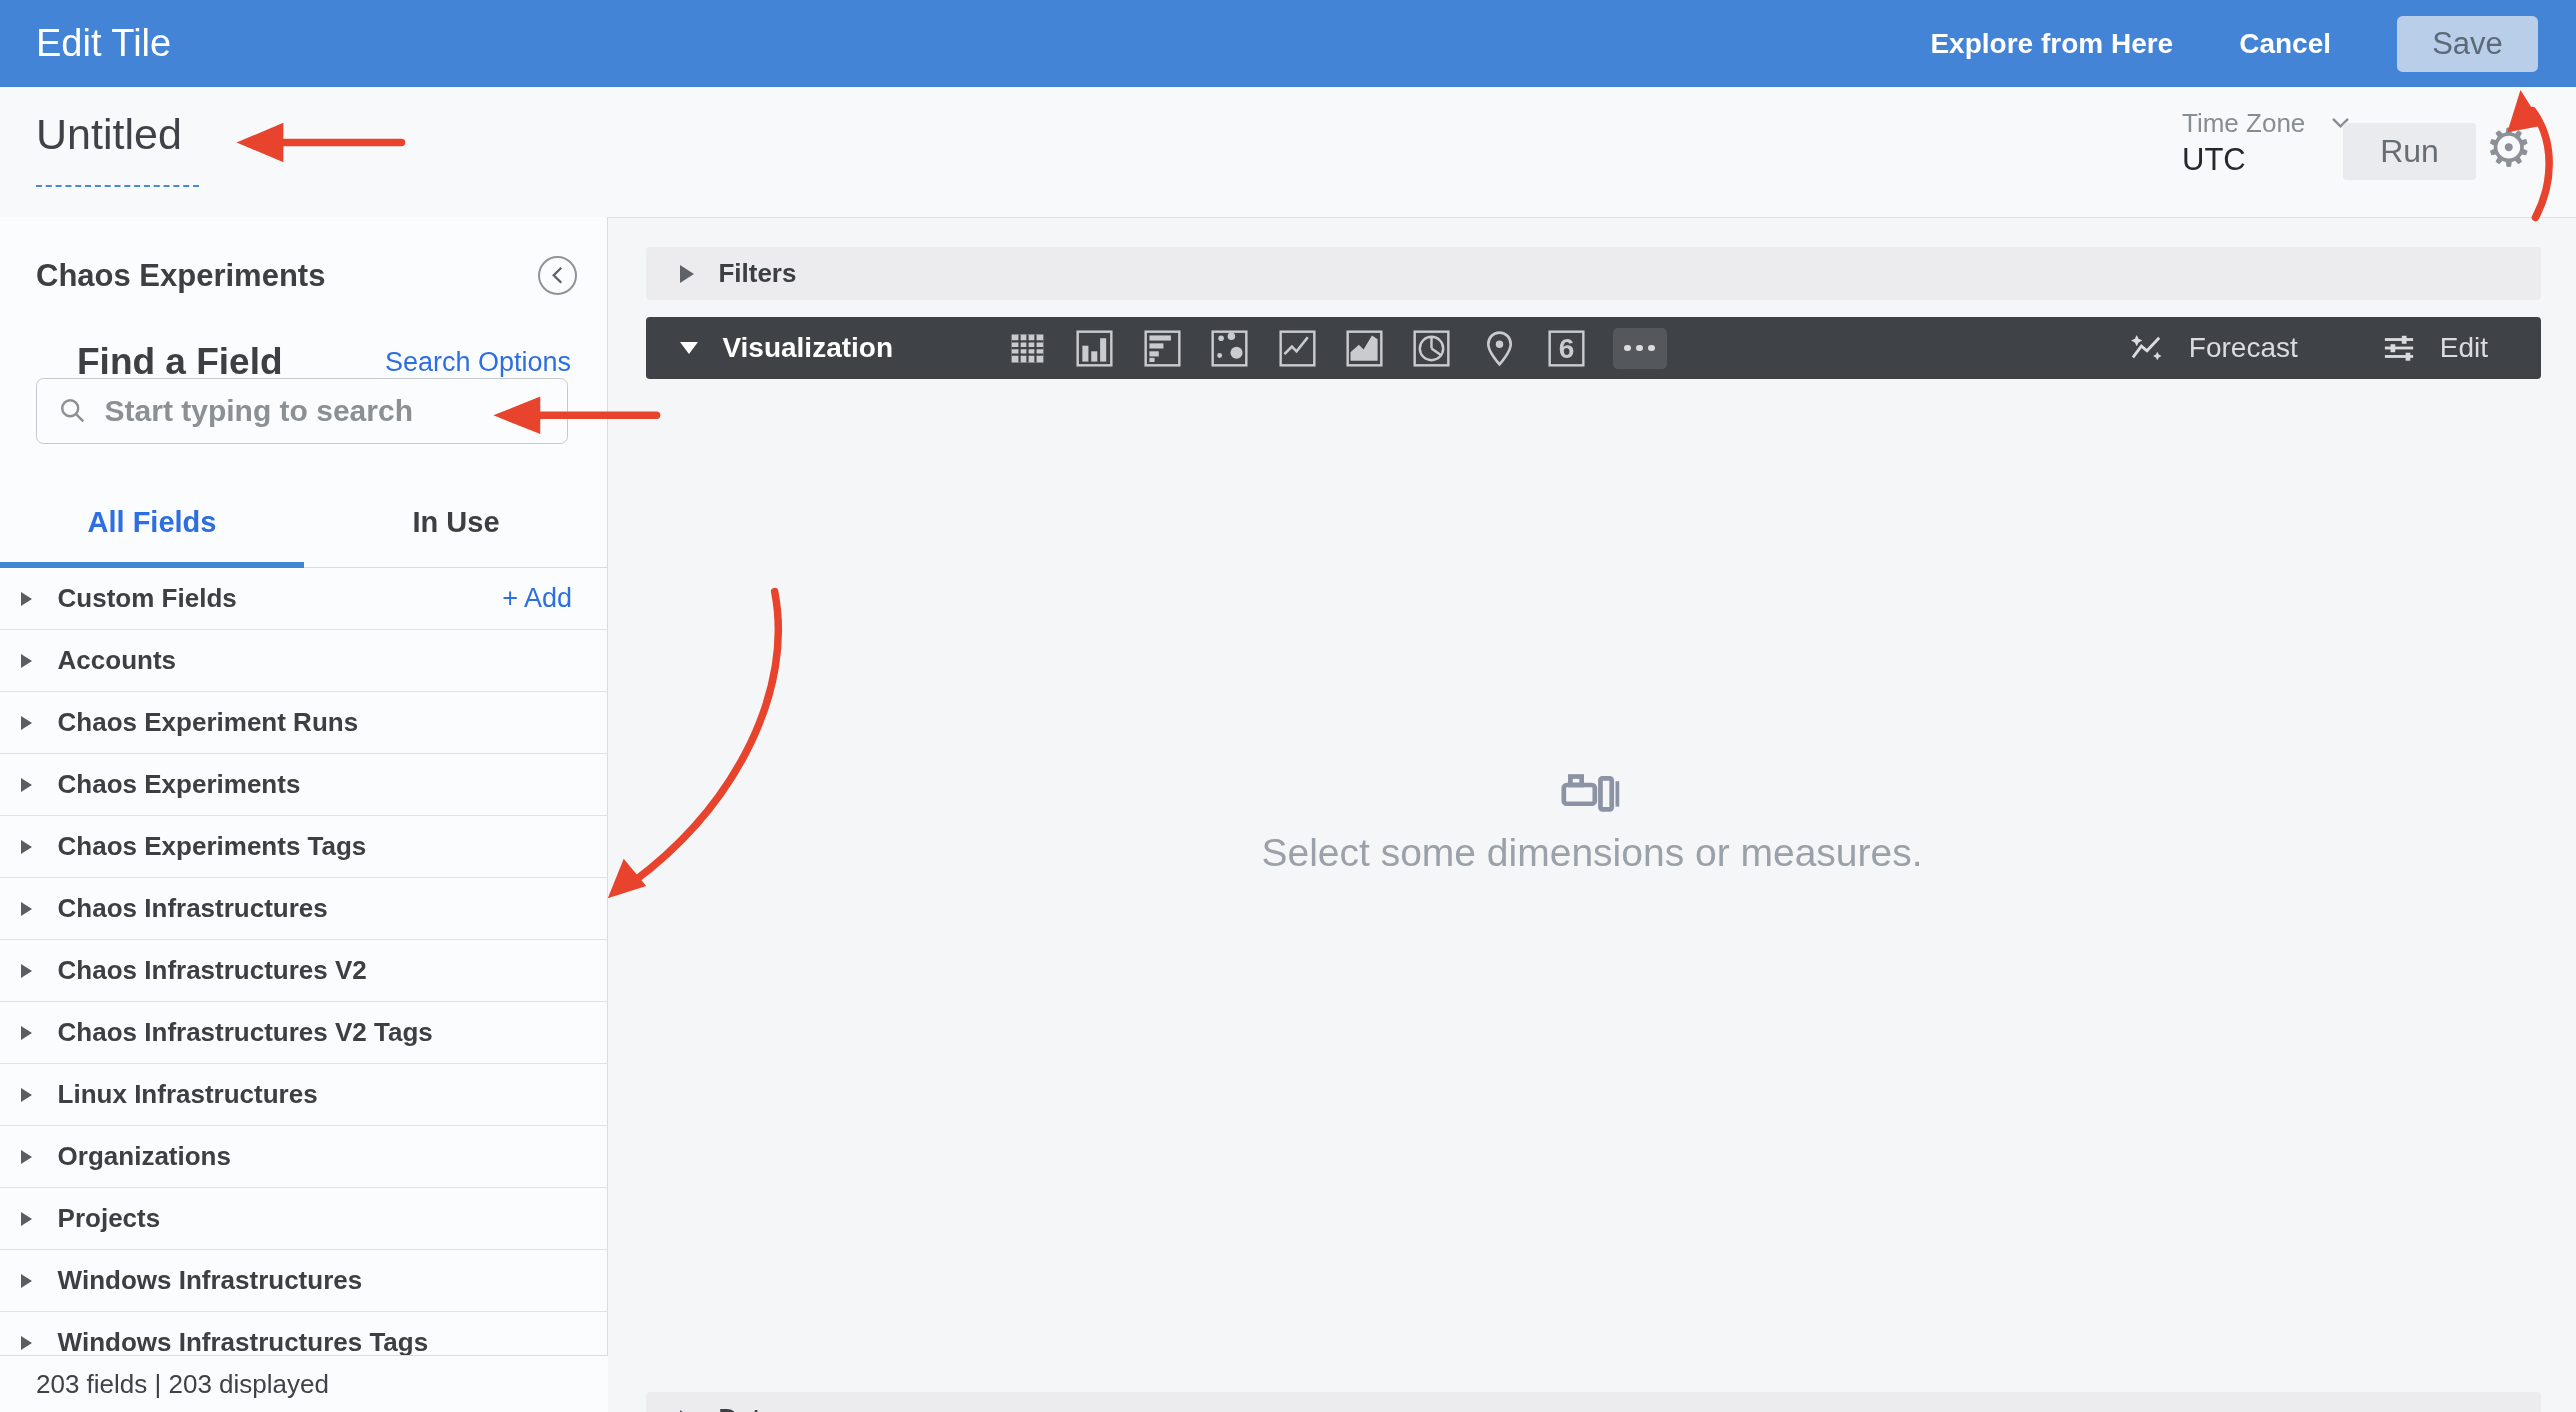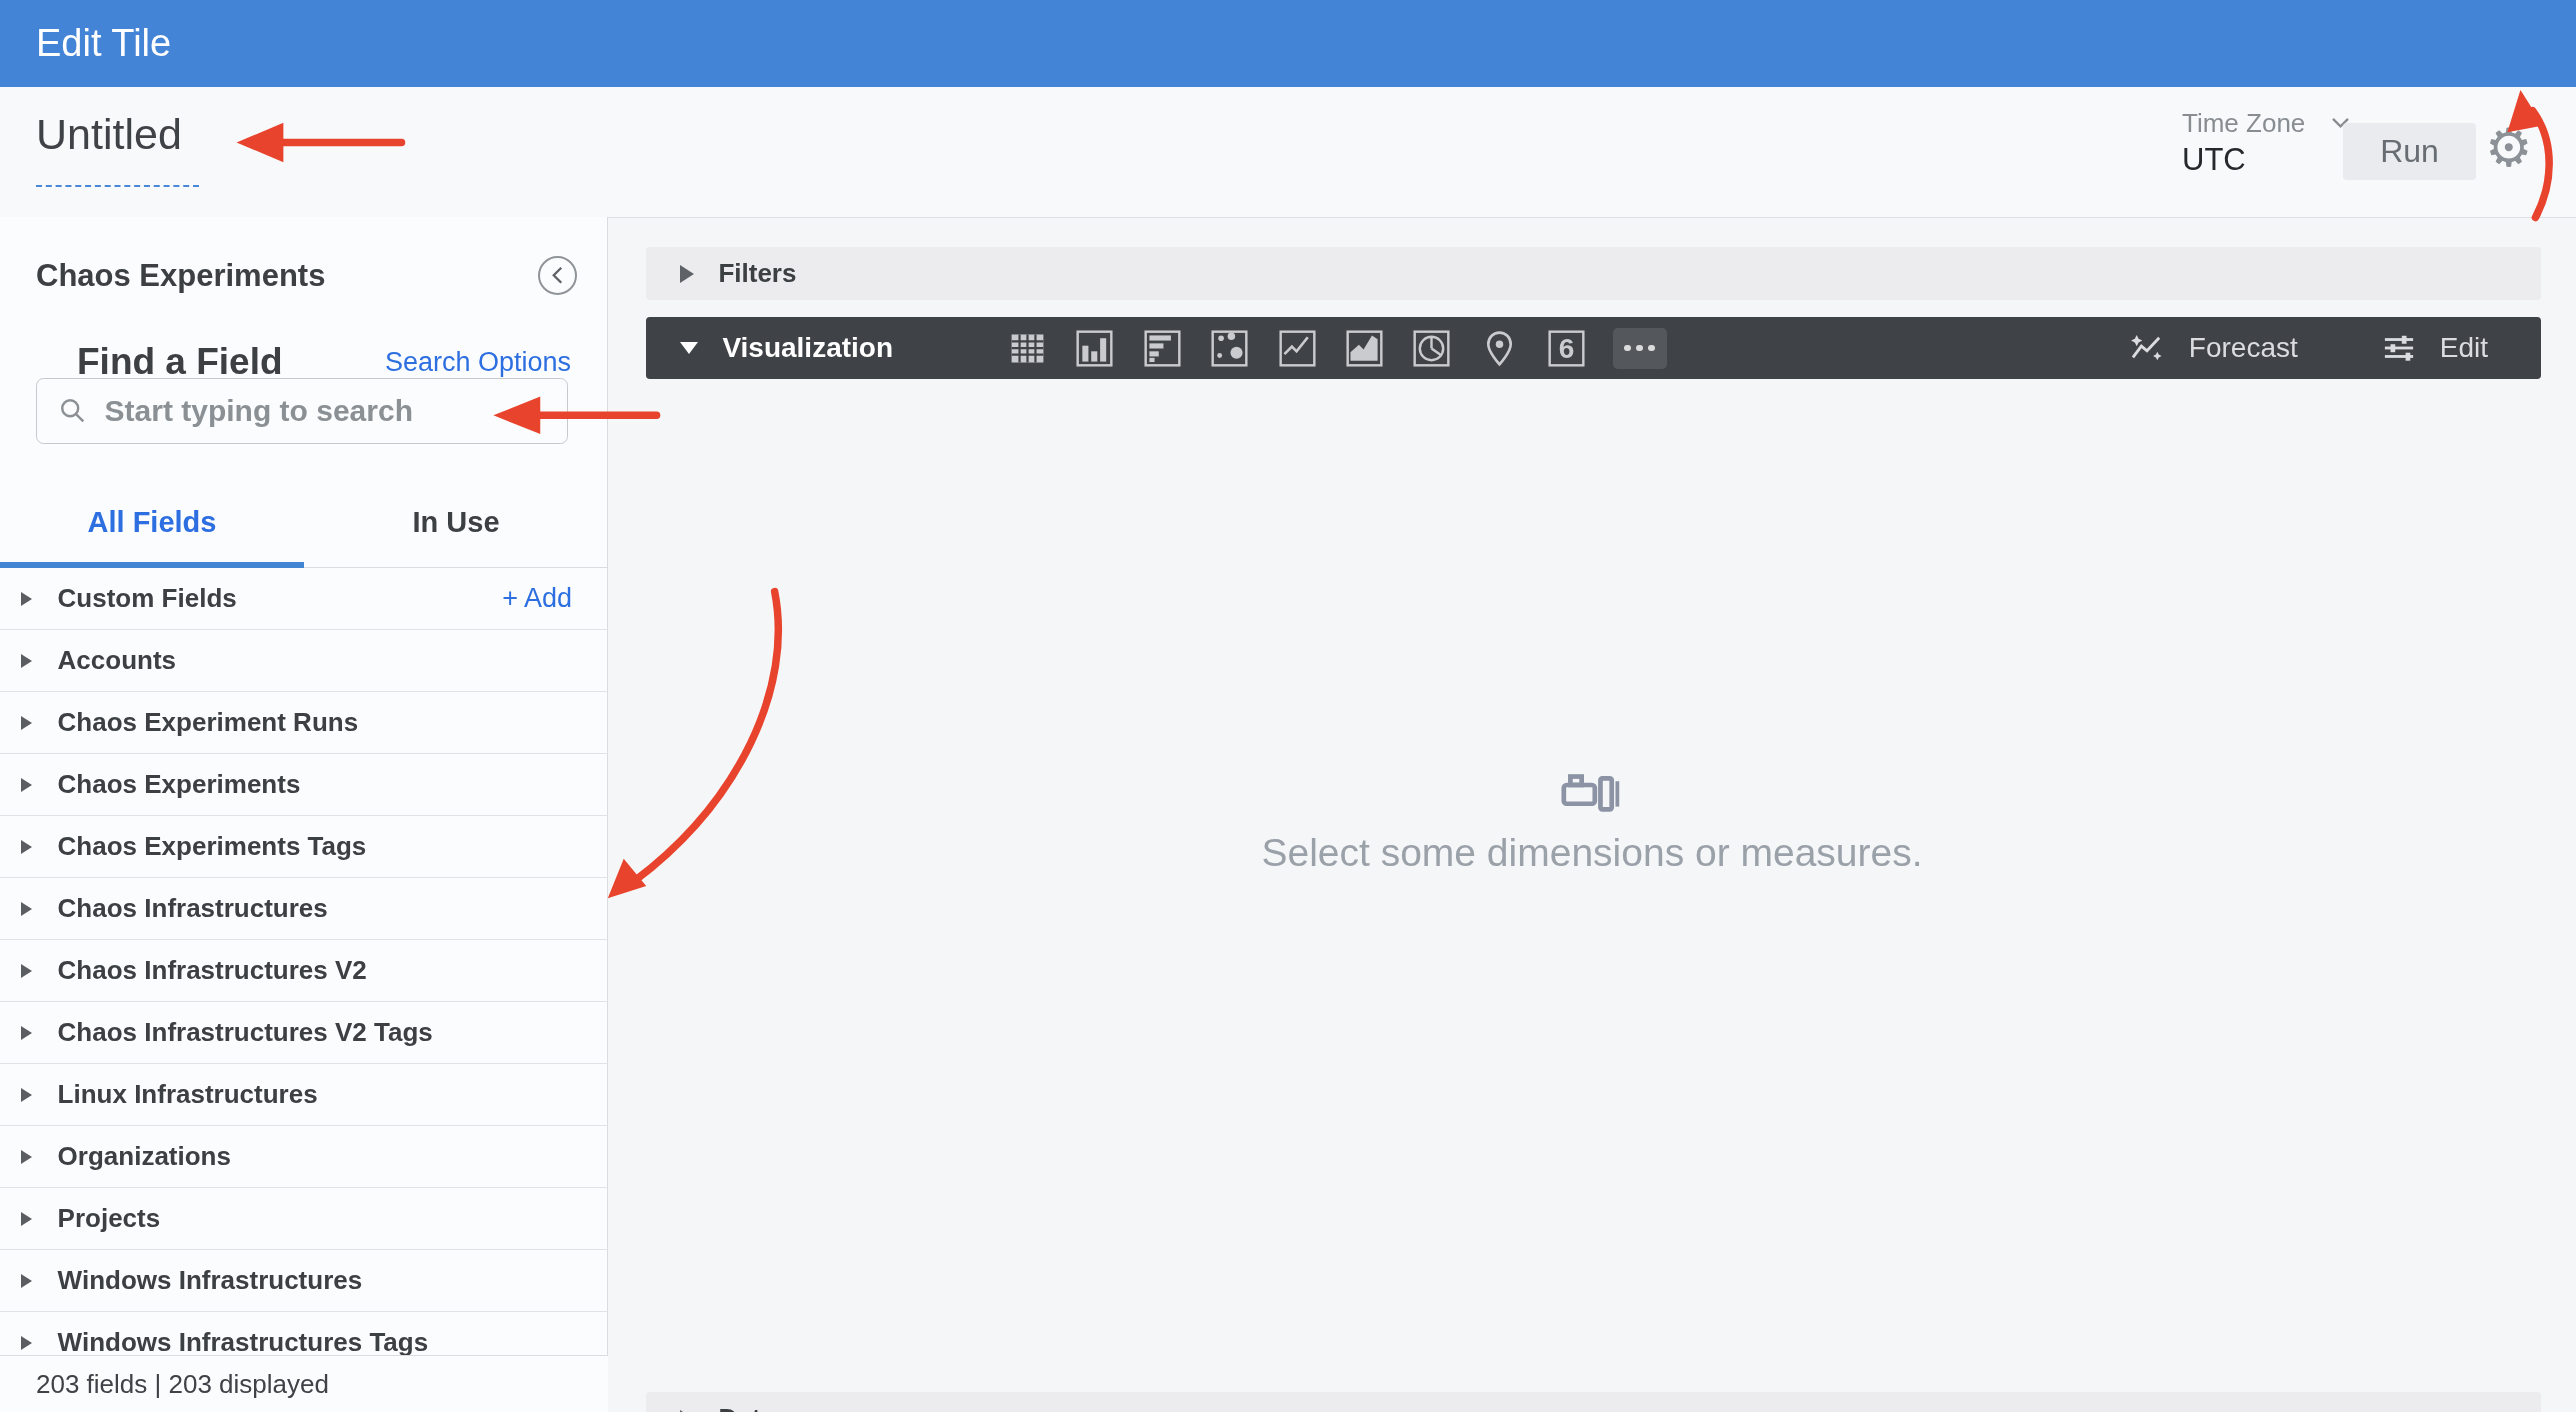--- a/index.html
+++ b/index.html
@@ -65,20 +65,25 @@
   .empty-state { position:absolute; left:608px; top:769px; width:1968px; display:flex; flex-direction:column; align-items:center; }
   .empty-msg { font-size:39px; color:#9aa1a8; margin-top:15px; }
 
   .annotations { position:absolute; left:0; top:0; width:2576px; height:1412px; pointer-events:none; z-index:50; }
 </style>
 </head>
 <body>
 
 <div class="topbar">
   <div class="topbar-title">Edit Tile</div>
+  <div class="topbar-right">
+    <div class="topbar-link">Explore from Here</div>
+    <div class="topbar-link">Cancel</div>
+    <button class="save-btn">Save</button>
+  </div>
 </div>
 
 <div class="header">
   <div class="untitled">Untitled</div>
   <div class="untitled-underline"></div>
   <div class="tz-block">
     <div class="tz-label-row">
       <span class="tz-label">Time Zone</span>
       <svg width="19" height="12.2" viewBox="0 0 20 13">
           <polyline points="2,2 10,10 18,2" fill="none" stroke="#888d92" stroke-width="2.5"></polyline>

